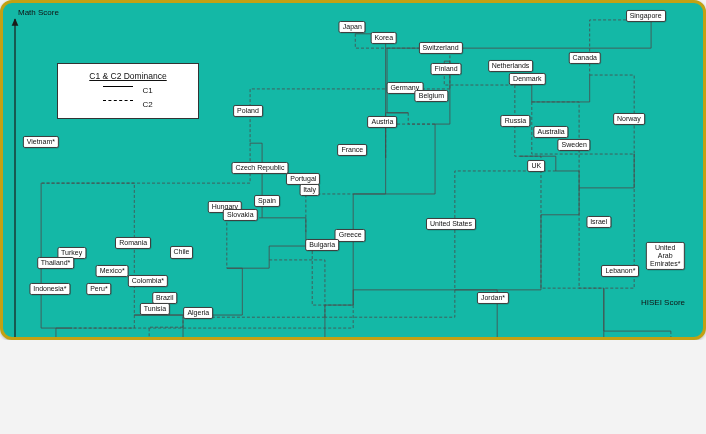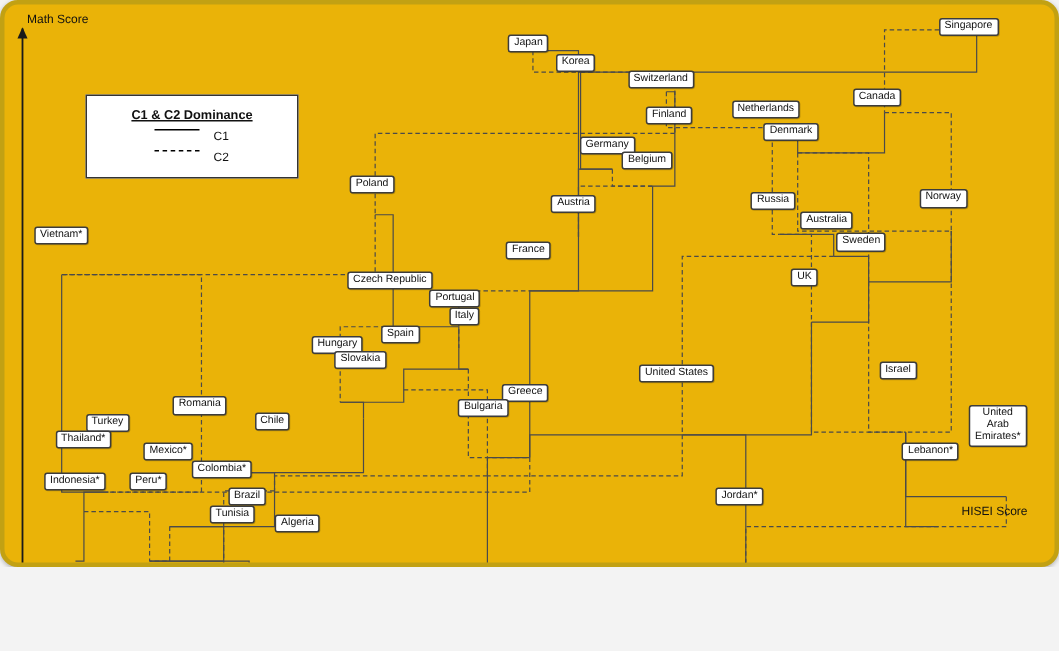--- a/index.html
+++ b/index.html
@@ -1,30 +1,30 @@
 <!DOCTYPE html>
 <html><head>
 <meta charset="utf-8">
 <style>
   html,body{margin:0;padding:0;background:#f3f3f3;font-family:"Liberation Sans",sans-serif;}
-  .frame{position:relative;width:706px;height:378px;box-sizing:border-box;background:#eab308;
+  .frame{position:relative;width:706px;height:340px;box-sizing:border-box;background:#14b8a6;
          border:3px solid #c2a113;border-radius:12px;overflow:hidden;box-shadow:0 1px 3px rgba(0,0,0,.25);}
   .plot{position:absolute;inset:0;}
   svg.layer{position:absolute;left:0;top:0;pointer-events:none;}
   .edge{fill:none;stroke:#4a4a4a;stroke-width:0.8;}
   .edge.dashed{stroke-dasharray:3 2;}
   .axis{stroke:#1a1a1a;stroke-width:1.2;fill:none;}
   .y-label{position:absolute;left:15px;top:5px;font-size:8px;color:#111;}
   .x-label{position:absolute;right:18px;bottom:30px;font-size:8px;color:#111;margin-top:16px;}
   .node{position:absolute;transform:translate(-50%,-50%);background:#fff;border:1px solid #3c3c3c;
         border-radius:2px;padding:1px 3px;font-size:7px;line-height:1.15;text-align:center;
         max-width:70px;color:#111;box-shadow:0.5px 0.5px 0 rgba(0,0,0,.2);white-space:normal;}
   .legend{position:absolute;left:54px;top:60px;width:124px;border:1px solid #333;background:#fff;
           padding:7px 8px 9px;z-index:5;}
-  .legend-title{font-size:8.5px;font-weight:bold;text-decoration:underline;text-align:center;margin-bottom:5px;color:#111;}
+  .legend-title{font-size:8.5px;font-weight:normal;text-decoration:underline;text-align:center;margin-bottom:5px;color:#111;}
   .legend-row{display:flex;align-items:flex-start;justify-content:center;gap:9px;margin-top:5px;}
   .legend-line{width:30px;height:0;border-top:1.6px solid #000;}
   .legend-line.dashed{border-top-style:dashed;}
   .legend-label{font-size:8px;color:#111;}
 </style>
 </head>
 <body>
 
 <div class="frame">
   <div class="plot" id="plot">

